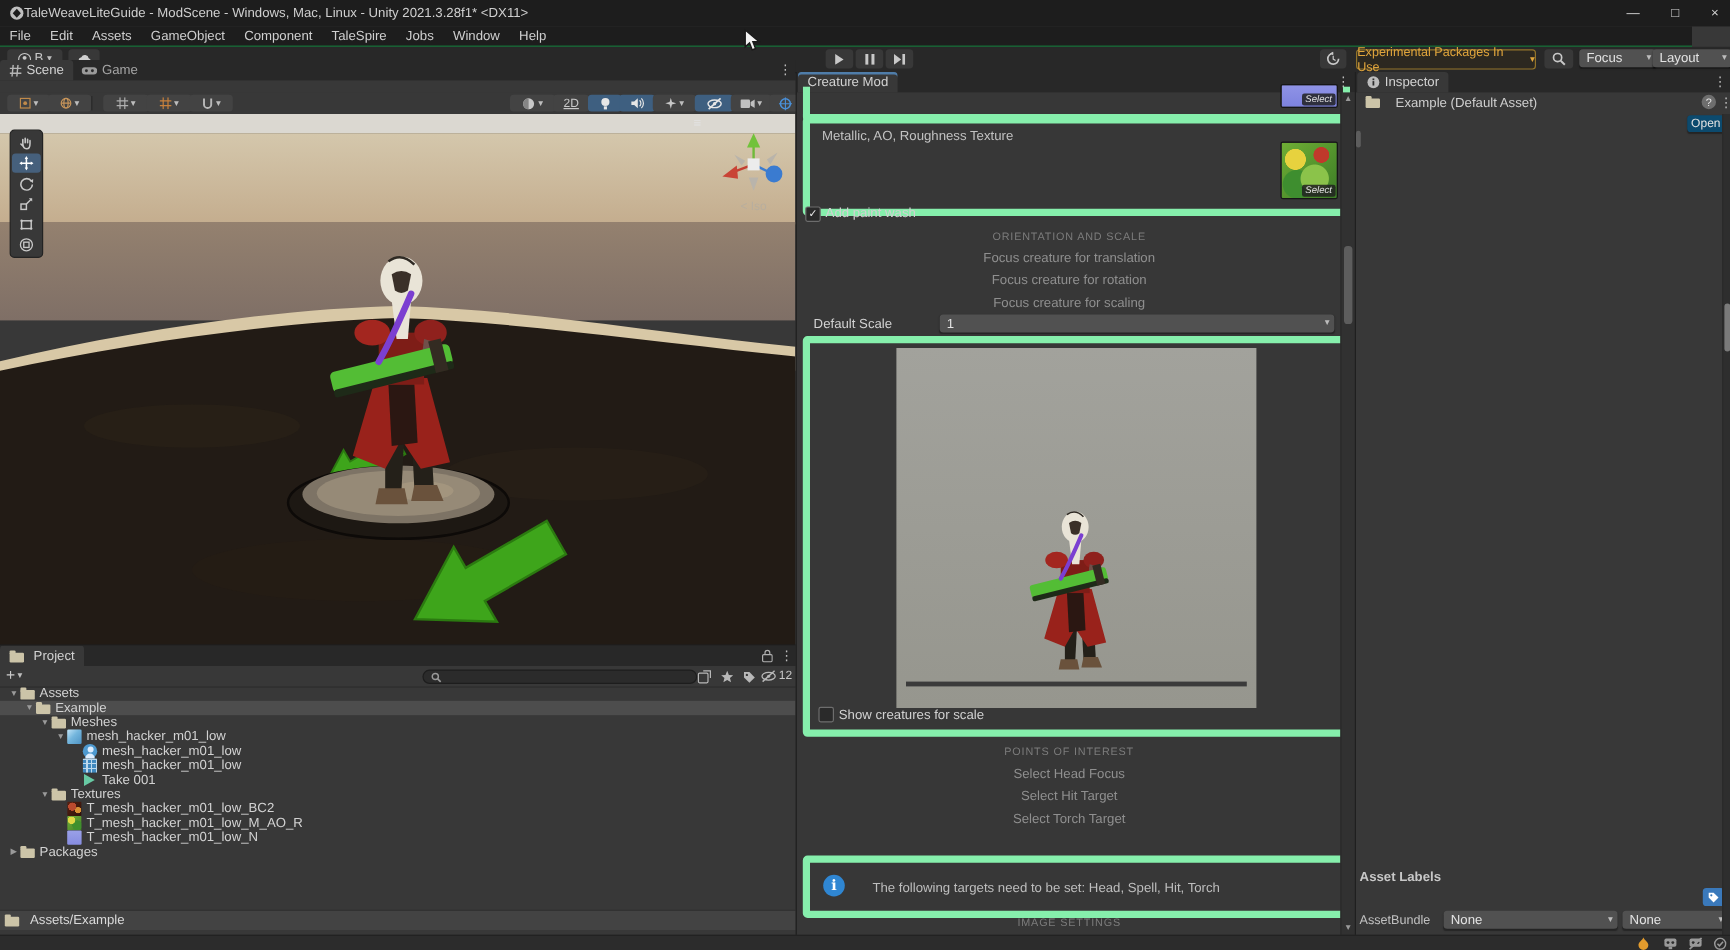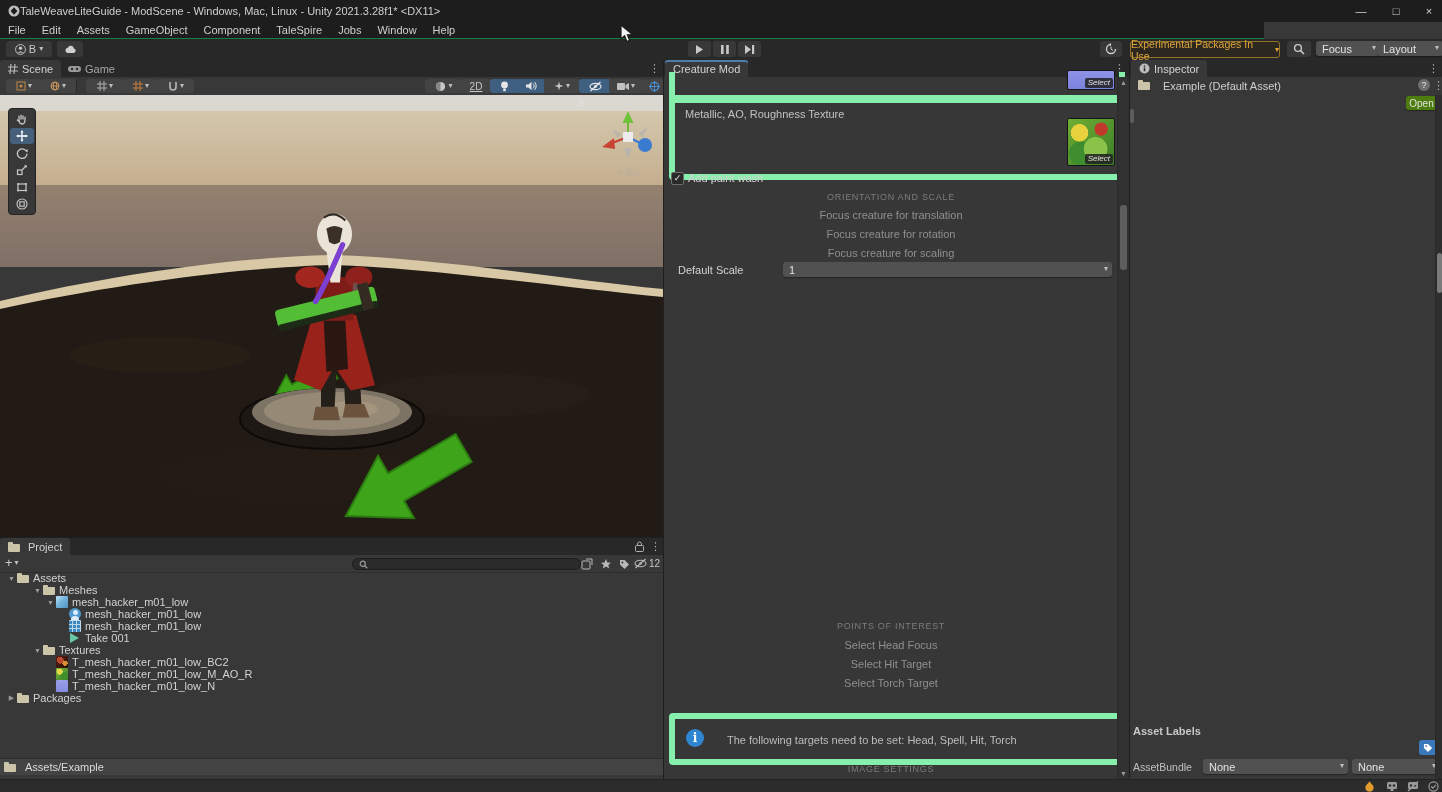--- a/index.html
+++ b/index.html
@@ -4,21 +4,21 @@
 <style>
   html,body{margin:0;padding:0;background:#101010;}
   .app{position:relative;width:1442px;height:792px;background:#383838;overflow:hidden;
        font-family:"Liberation Sans",sans-serif;font-size:11px;color:#c8c8c8;
        -webkit-font-smoothing:antialiased;}
   .abs{position:absolute;}
   
   .titlebar{left:0;top:0;width:1442px;height:22px;background:#1d1d1d;display:flex;align-items:center;}
   .titlebar .title{margin-left:6px;color:#cfcfcf;font-size:11px;white-space:nowrap;}
   .winctl{position:absolute;top:0;height:22px;width:30px;display:flex;align-items:center;justify-content:center;color:#d6d6d6;font-size:11px;}
-  .menubar{left:0;top:22px;width:1264px;height:16px;background:#1d1d1d;display:flex;align-items:center;border-bottom:1px solid #15803d;}
+  .menubar{left:0;top:22px;width:1410px;height:16px;background:#1d1d1d;display:flex;align-items:center;border-bottom:1px solid #15803d;}
   .menu-item{padding:0 8px;height:16px;line-height:16px;color:#cfcfcf;}
   .toolbar{left:0;top:39px;width:1442px;height:21px;background:#282828;border-bottom:1px solid #1a1a1a;}
   .tbtn{position:absolute;background:#383838;border-radius:3px;display:flex;align-items:center;justify-content:center;gap:3px;color:#c8c8c8;height:16px;top:2px;}
   .caret{font-size:8px;color:#bdbdbd;line-height:1;}
   .pkg{position:absolute;left:1130px;top:2px;width:148px;height:15px;border:1px solid #93742a;border-radius:3px;
        background:#2c2820;color:#e0a53c;display:flex;align-items:center;justify-content:center;gap:5px;font-size:10.5px;}
   .pkg .caret{color:#e0a53c;}
   
   .tabbar{background:#282828;}
   .tab{position:absolute;top:0;height:17px;background:#383838;border-radius:3px 3px 0 0;display:flex;align-items:center;gap:4px;padding:0 8px;color:#d2d2d2;}
@@ -192,21 +192,21 @@
     <div class="dd" style="left:1316px;top:2px;width:42px;">
       <span>Focus</span>
       <span class="caret">▾</span>
     </div>
     <div class="dd" style="left:1377px;top:2px;width:44px;">
       <span>Layout</span>
       <span class="caret">▾</span>
     </div>
   </div>
 
-  <div class="abs tabbar" style="left:0;top:60px;width:663px;height:17px;">
+  <div class="abs tabbar" style="left:0;top:50px;width:663px;height:17px;">
     <div class="tab" style="left:0;">
       <span>
           <svg width="10" height="10" viewBox="0 0 10 10">
             <path d="M3 0 L2 10 M7 0 L6 10 M0 3 H10 M0 7 H10" stroke="#b5b5b5" stroke-width="1.2" fill="none"></path>
           </svg>
         </span>
       <span>Scene</span>
     </div>
     <div class="tablabel-inactive" style="left:62px;">
       <span>
@@ -485,20 +485,25 @@
     </span>
   </div>
   <div class="abs tree">
 
       <div class="trow" style="padding-left: 6px;">
         <span class="arr">▼</span>
         <span class="ticon icon-folder"></span>
         <span>Assets</span>
       </div>
 
+      <div class="trow selected" style="padding-left: 19px;">
+        <span class="arr">▼</span>
+        <span class="ticon icon-folder"></span>
+        <span>Example</span>
+      </div>
 
       <div class="trow" style="padding-left: 32px;">
         <span class="arr">▼</span>
         <span class="ticon icon-folder"></span>
         <span>Meshes</span>
       </div>
 
       <div class="trow" style="padding-left: 45px;">
         <span class="arr">▼</span>
         <span class="ticon icon-model"></span>
@@ -590,20 +595,30 @@
   <div class="ghost">Focus creature for translation</div>
       <div class="ghost">Focus creature for rotation</div>
       <div class="ghost">Focus creature for scaling</div>
     </div>
   <div class="abs" style="left:678px;top:264px;color:#d2d2d2;">Default Scale</div>
   <div class="dd" style="left:783px;top:262px;width:307px;">
     <span>1</span>
     <span class="caret">▾</span>
   </div>
 
+  <div class="gbox" style="left:669px;top:280px;width:444px;height:322px;">
+    <div style="position:absolute;left:72px;top:4px;width:300px;height:300px;background:linear-gradient(180deg,#a2a29c,#96968e);overflow:hidden;">
+      <svg width="300" height="300" viewBox="0 0 300 300">
+        <rect x="8" y="278" width="284" height="4" fill="#3b3b3b"></rect>
+        <use href="#fig" transform="translate(106,132) scale(0.86)"></use>
+      </svg>
+    </div>
+    <div class="cb" style="left:7px;bottom:6px;position:absolute;"></div>
+    <div style="position:absolute;left:24px;bottom:6px;color:#d2d2d2;">Show creatures for scale</div>
+  </div>
 
   <div class="shdr" style="top:621px;">POINTS OF INTEREST</div>
   <div class="abs" style="left:669px;top:636px;width:444px;">
 
   <div class="ghost">Select Head Focus</div>
       <div class="ghost">Select Hit Target</div>
       <div class="ghost">Select Torch Target</div>
     </div>
 
   <div class="gbox" style="left:669px;top:713px;width:444px;height:40px;">
@@ -631,21 +646,21 @@
     </div>
 
     <span class="abs kebab" style="left:298px;top:2px;">⋮</span>
   </div>
   <div class="abs" style="left:1138px;top:79px;">
     <span class="ticon icon-folder" style="width:16px;height:14px;display:inline-block;"></span>
   </div>
   <div class="abs" style="left:1163px;top:80px;color:#cfcfcf;">Example (Default Asset)</div>
   <span class="abs" style="left:1418px;top:79px;width:12px;height:12px;border-radius:50%;background:#6e6e6e;color:#e8e8e8;display:flex;align-items:center;justify-content:center;font-size:9px;">?</span>
   <span class="abs kebab" style="left:1433px;top:79px;">⋮</span>
-  <div class="abs" style="left:1406px;top:96px;width:31px;height:14px;background:#4d7c0f;border-radius:3px;display:flex;align-items:center;justify-content:center;color:#e2e2e2;font-size:10px;box-shadow:0 1px 1px rgba(0,0,0,.35);">Open</div>
+  <div class="abs" style="left:1406px;top:96px;width:31px;height:14px;background:#0c4a6e;border-radius:3px;display:flex;align-items:center;justify-content:center;color:#e2e2e2;font-size:10px;box-shadow:0 1px 1px rgba(0,0,0,.35);">Open</div>
   <div class="abs scroll-thumb" style="left:1130px;top:109px;width:4px;height:14px;"></div>
 
   <div class="abs" style="left:1133px;top:725px;font-weight:bold;color:#c8c8c8;">Asset Labels</div>
   <div class="abs" style="left:1419px;top:740px;width:18px;height:15px;background:#3a79bb;border-radius:3px;display:flex;align-items:center;justify-content:center;">
     <svg width="10" height="10" viewBox="0 0 11 11">
         <path d="M1 1 H5.5 L10 5.5 L5.5 10 L1 5.5 Z" fill="#fff"></path>
         <circle cx="3.4" cy="3.4" r="1" fill="#3a79bb"></circle>
       </svg>
   </div>
   <div class="abs" style="left:1133px;top:761px;color:#c0c0c0;font-size:10.5px;">AssetBundle</div>

